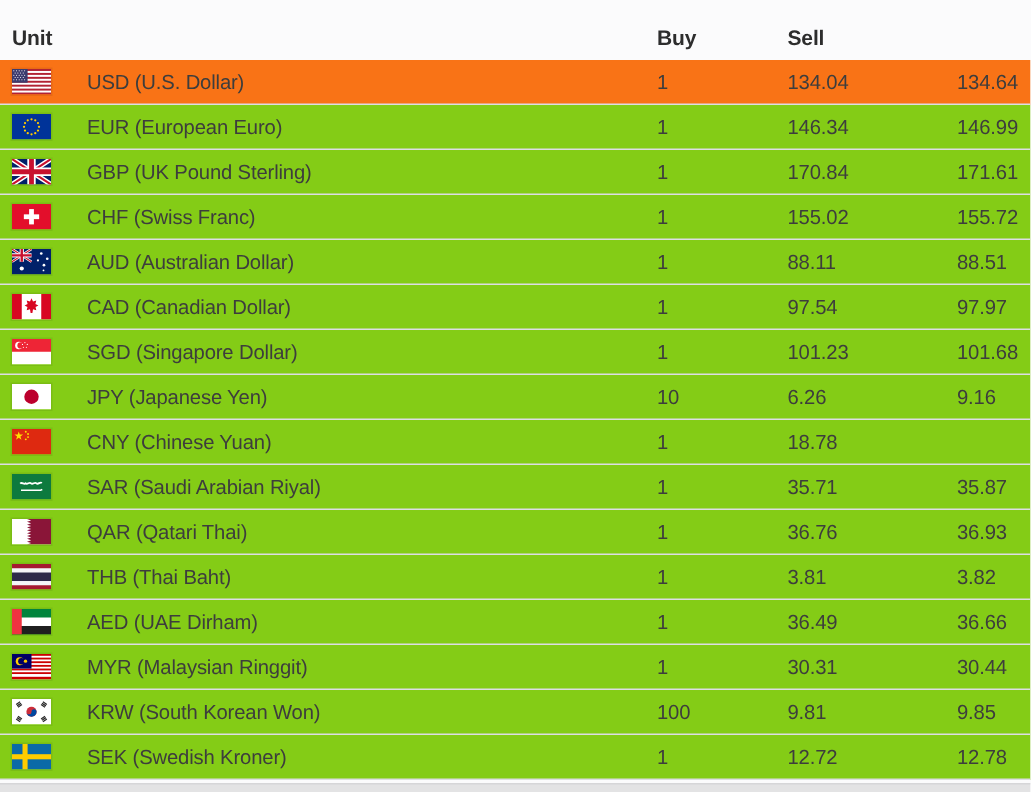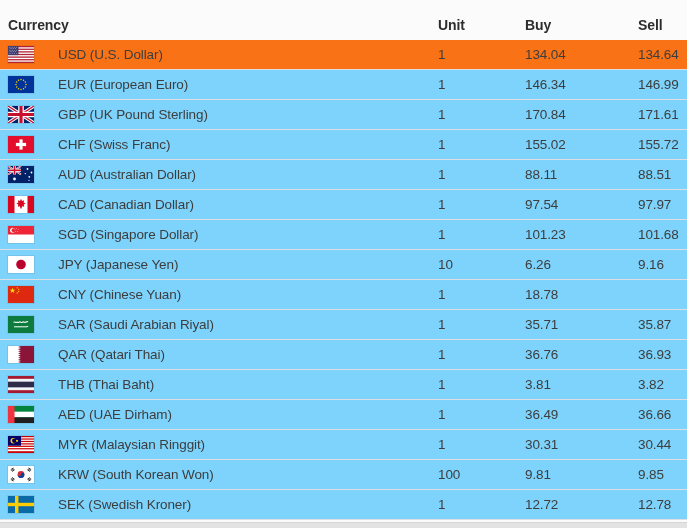--- a/index.html
+++ b/index.html
@@ -19,21 +19,21 @@
     height:40px;
     padding-top:9px;
     font-weight:bold;
     font-size:14px;
     color:#2d2d2d;
     letter-spacing:-0.1px;
   }
   .header .cell:first-child { padding-left:8px; }
   .row {
     height:30px;
-    background:#7dd3fc;
+    background:#84cc16;
     border-bottom:1px solid #dddde3;
     font-size:13.5px;
     letter-spacing:-0.1px;
     cursor:pointer;
   }
   .row.highlighted { background:#f97316; }
   .c-currency { display:flex; align-items:center; padding-left:8px; }
   .flag {
     width:26px; height:17px; flex:0 0 26px;
     margin-right:24px; line-height:0;
@@ -44,21 +44,20 @@
     height:6px; margin-top:2px;
     background:#e3e3e4;
     border-top:1px solid #d6d6d8;
   }
 </style>
 </head>
 <body>
 
 <div class="table">
   <div class="grid header">
-    <div class="cell">Currency</div>
     <div class="cell">Unit</div>
     <div class="cell">Buy</div>
     <div class="cell">Sell</div>
   </div>
   <div id="rows">
       <div class="grid row highlighted">
         <div class="cell c-currency">
           <span class="flag">
             <svg viewBox="0 0 26 17">
               <rect width="26" height="17" fill="#B22234"></rect>

